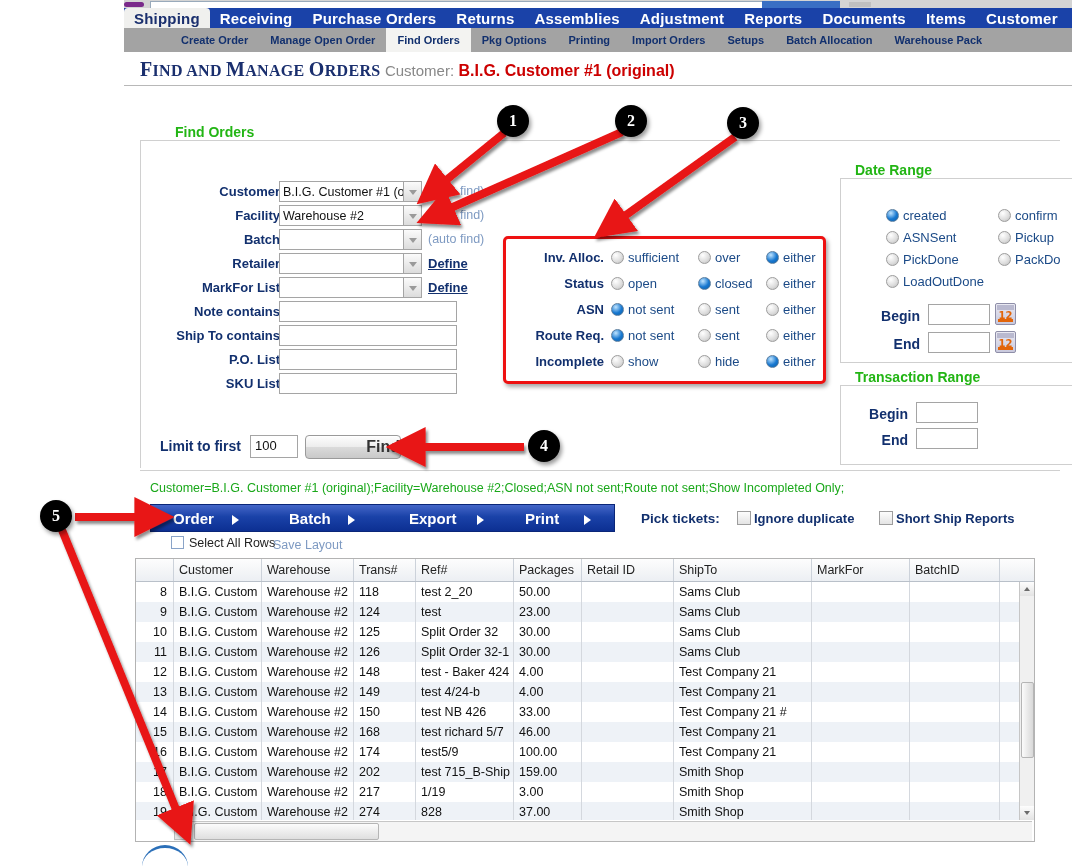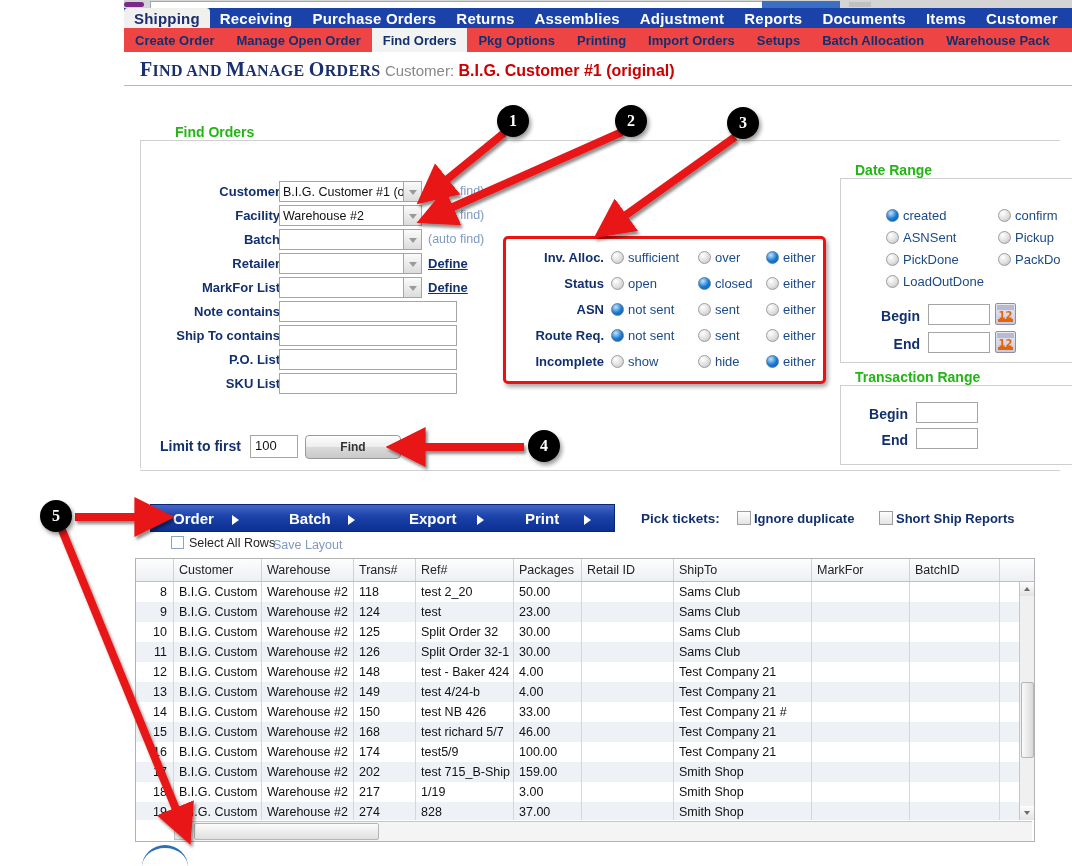--- a/index.html
+++ b/index.html
@@ -43,22 +43,22 @@
   .mainmenu .mi {
     display:inline-block; padding:1px 10px 0 10px; line-height:19px;
     color:#fff; letter-spacing:0.2px;
   }
   .mainmenu .mi.active {
     background:#f0f0ee; color:#1a2f6e;
     border-top-left-radius:4px; border-top-right-radius:4px;
   }
   .submenu {
     position:absolute; left:0; top:28px; width:948px; height:24px;
-    background:#ef4444; white-space:nowrap;
-    font-weight:bold; font-size:13px; color:#12306e;
+    background:#a3a3a3; white-space:nowrap;
+    font-weight:bold; font-size:11px; color:#12306e;padding-left:46px;
   }
   .submenu .si {
     display:inline-block; padding:4px 11px 3px 11px; line-height:17px;
   }
   .submenu .si.active { background:#f3f3f1; }
 
   
   .page-title {
     position:absolute; left:124px; top:58px; width:948px; height:28px;
     border-bottom:1px solid #b8b8b8;
@@ -147,21 +147,21 @@
   .cal-icon .bot { position:absolute; left:2px; right:2px; bottom:2px; height:3px; background:#e2650a;}
 
   
   #limit-label { position:absolute; left:160px; top:438px; font-weight:bold; font-size:14px; color:#12306e;}
   #limit-input { position:absolute; left:250px; top:435px; width:48px; height:23px; border:1px solid #a5a5a5;
                  font-size:13px; padding:2px 4px; background:#fff; color:#111;}
   #find-btn {
     position:absolute; left:305px; top:435px; width:96px; height:24px;
     background:linear-gradient(#fefefe,#ededed 48%,#dadada 52%,#c9c9c9);
     border:1px solid #9a9a9a; border-radius:4px;
-    font-size:12px; font-weight:bold; color:#333; text-align:center; line-height:22px;
+    font-size:16px; font-weight:bold; color:#333; text-align:right; line-height:22px;
     box-shadow: inset 0 1px 0 #fff;
   }
 
   #hr-filters { position:absolute; left:140px; top:470px; width:920px; height:1px; background:#d0d0d0;}
   #filter-summary {
     position:absolute; left:150px; top:481px; font-size:12.5px; color:#1aa81a; white-space:nowrap;
   }
 
   
   #actionbar {
@@ -349,20 +349,21 @@
   <div class="dr-lab" style="left:848px; top:404px;">Begin</div>
   <div class="dr-inp" style="left:916px; top:402px; width:62px;"></div>
   <div class="dr-lab" style="left:848px; top:430px;">End</div>
   <div class="dr-inp" style="left:916px; top:428px; width:62px;"></div>
 
   <div id="limit-label">Limit to first</div>
   <div id="limit-input">100</div>
   <div id="find-btn">Find</div>
 
   <div id="hr-filters"></div>
+  <div id="filter-summary">Customer=B.I.G. Customer #1 (original);Facility=Warehouse #2;Closed;ASN not sent;Route not sent;Show Incompleted Only;</div>
 
   <div id="actionbar">
       <div class="ab-item" style="left: 22px;">Order</div>
       <div class="ab-arrow" style="left: 81px;"></div>
       <div class="ab-item" style="left: 138px;">Batch</div>
       <div class="ab-arrow" style="left: 197px;"></div>
       <div class="ab-item" style="left: 258px;">Export</div>
       <div class="ab-arrow" style="left: 326px;"></div>
       <div class="ab-item" style="left: 374px;">Print</div>
       <div class="ab-arrow" style="left: 433px;"></div>

